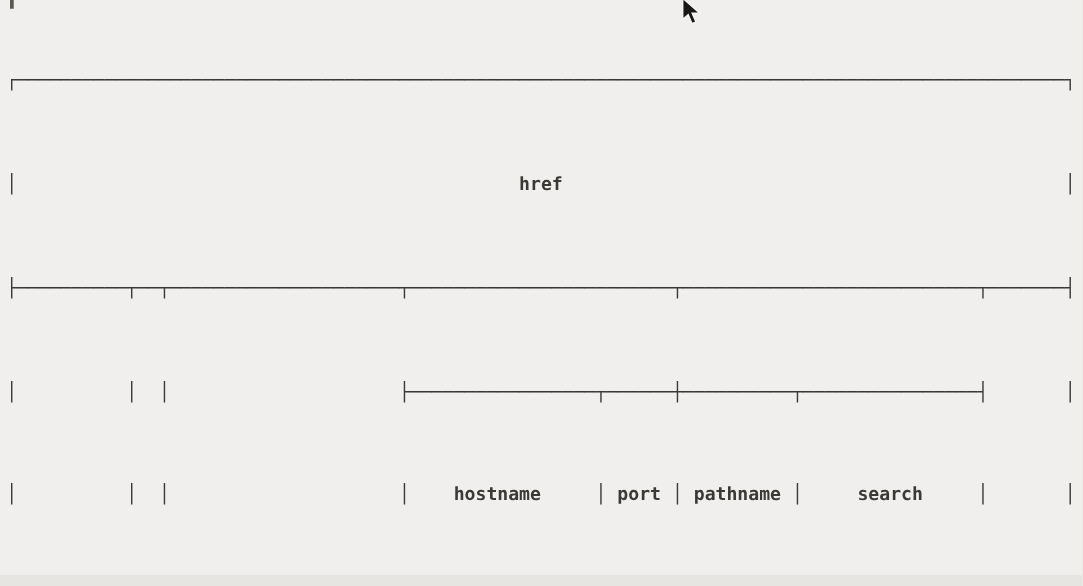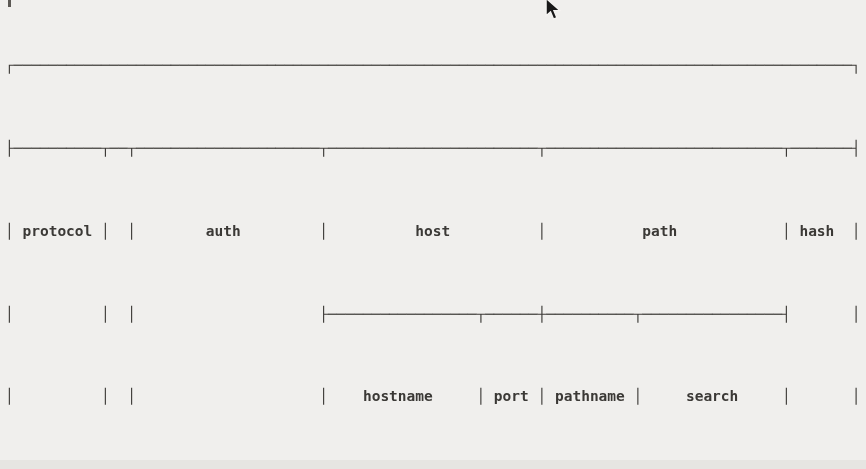--- a/index.html
+++ b/index.html
@@ -56,22 +56,22 @@
     z-index: 10;
   }
 </style>
 </head>
 <body>
 
 <div class="canvas">
 
   <div class="diagram">
     <span class="row">┌────────────────────────────────────────────────────────────────────────────────────────────────┐</span>
+    <span class="row">│                                              href                                              │</span>
     <span class="row">├──────────┬──┬─────────────────────┬────────────────────────┬───────────────────────────┬───────┤</span>
-    <span class="row">│ protocol │  │        auth         │          host          │           path            │ hash  │</span>
     <span class="row">│          │  │                     ├─────────────────┬──────┼──────────┬────────────────┤       │</span>
     <span class="row">│          │  │                     │    hostname     │ port │ pathname │     search     │       │</span>
     
     
     
     
     
     
     
     

